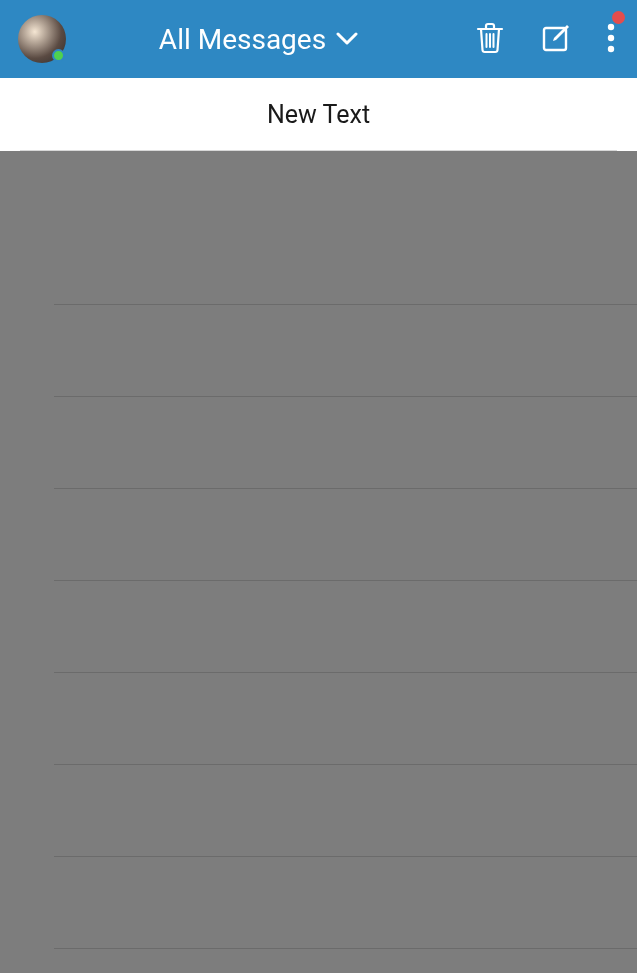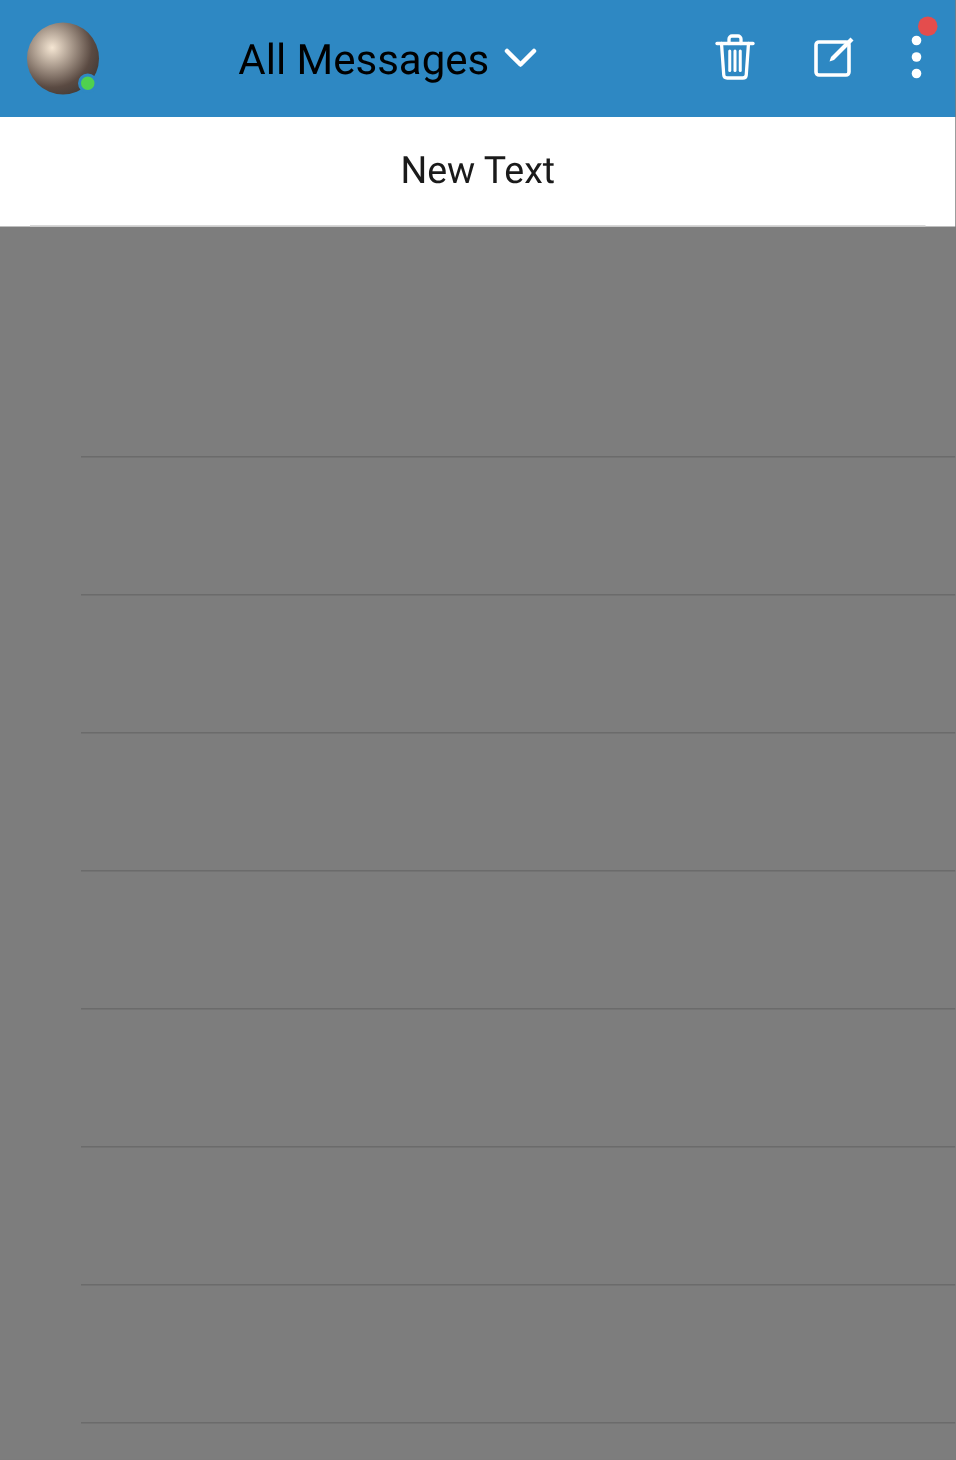--- a/index.html
+++ b/index.html
@@ -40,21 +40,21 @@
     .title-area {
       flex: 1;
       display: flex;
       justify-content: center;
       align-items: center;
       gap: 10px;
       cursor: pointer;
       margin-left: -20px;
     }
     .title-text {
-      color: #000000;
+      color: #ffffff;
       font-size: 28px;
       font-weight: 400;
     }
     .chevron {
       display: inline-flex;
       align-items: center;
     }
     .actions {
       display: flex;
       align-items: center;

